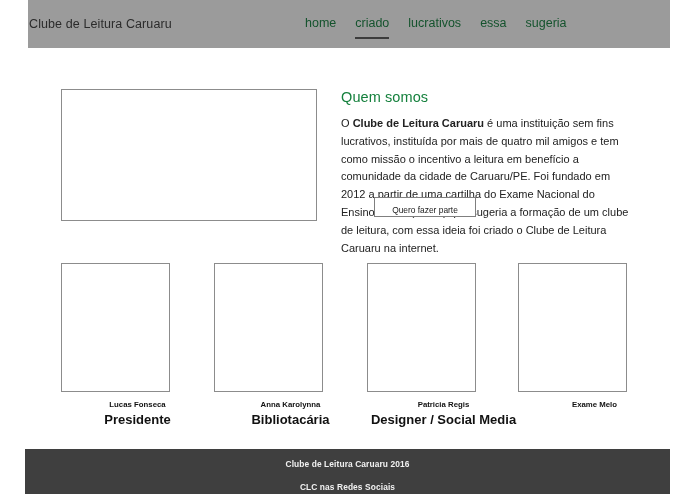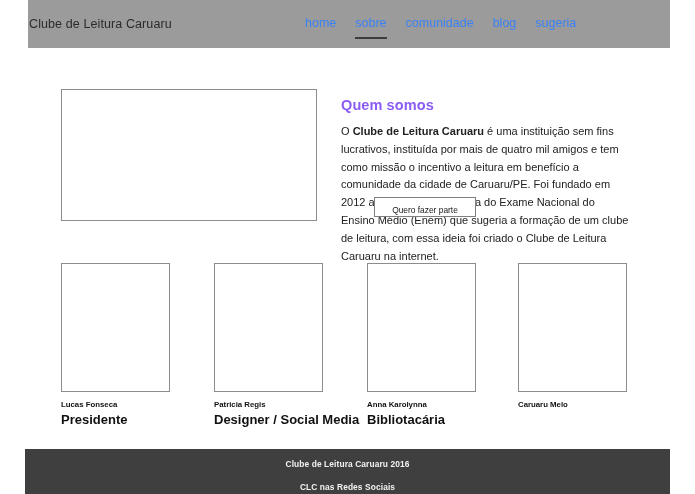--- a/index.html
+++ b/index.html
@@ -38,21 +38,21 @@
   .main-nav {
     position: absolute;
     left: 305px;
     top: 16px;
     display: flex;
     align-items: flex-start;
     gap: 19px;
   }
   .nav-item {
     font-size: 12.5px;
-    color: #3b82f6;
+    color: #14532d;
     white-space: nowrap;
     padding-bottom: 9px;
     cursor: pointer;
     position: relative;
   }
   .nav-item.active::after {
     content: "";
     position: absolute;
     left: 0;
     right: 0;
@@ -73,23 +73,23 @@
     box-sizing: border-box;
   }
   .about {
     position: absolute;
     left: 341px;
     top: 89px;
     width: 288px;
   }
   .about-title {
     font-size: 14.5px;
-    font-weight: bold;
-    color: #8b5cf6;
-    margin: 8px 0 10px 0;
+    font-weight: normal;
+    color: #15803d;
+    margin: 0 0 10px 0;
     letter-spacing: 0.1px;
   }
   .about-text {
     font-size: 11px;
     line-height: 1.62;
     color: #222222;
     margin: 0;
     text-align: left;
   }
   .about-text b { font-weight: bold; }
@@ -116,20 +116,21 @@
     position: absolute;
     left: 0;
     top: 263px;
     width: 695px;
     height: 160px;
   }
   .team-member {
     position: absolute;
     top: 0;
     width: 153px;
+    text-align: center;
   }
   .team-member:nth-child(1) { left: 61px; }
   .team-member:nth-child(2) { left: 214px; }
   .team-member:nth-child(3) { left: 367px; }
   .team-member:nth-child(4) { left: 518px; }
   .member-photo {
     width: 109px;
     height: 129px;
     background: #ffffff;
     border: 1px solid #8c8c8c;
@@ -189,54 +190,54 @@
 </style>
 </head>
 <body>
 
 <div class="site-header"></div>
 
 <div class="brand">Clube de Leitura Caruaru</div>
 
 <nav class="main-nav">
   <div class="nav-item">home</div>
-  <div class="nav-item active">sobre</div>
-  <div class="nav-item">comunidade</div>
-  <div class="nav-item">blog</div>
+  <div class="nav-item active">criado</div>
+  <div class="nav-item">lucrativos</div>
+  <div class="nav-item">essa</div>
   <div class="nav-item">sugeria</div>
 </nav>
 
 <div class="hero-image"></div>
 
 <section class="about">
   <h2 class="about-title">Quem somos</h2>
   <p class="about-text"><span>O </span><b>Clube de Leitura Caruaru</b><span> é uma instituição sem fins lucrativos, instituída por mais de quatro mil amigos e tem como missão o incentivo a leitura em benefício a comunidade da cidade de Caruaru/PE. Foi fundado em 2012 a partir de uma cartilha do Exame Nacional do Ensino Médio (Enem) que sugeria a formação de um clube de leitura, com essa ideia foi criado o Clube de Leitura Caruaru na internet.</span></p>
 </section>
 
 <button class="cta-button">Quero fazer parte</button>
 
 <div class="team">
   <div class="team-member">
     <div class="member-photo"></div>
     <div class="member-name">Lucas Fonseca</div>
     <div class="member-role">Presidente</div>
   </div>
   <div class="team-member">
     <div class="member-photo"></div>
+    <div class="member-name">Anna Karolynna</div>
+    <div class="member-role">Bibliotacária</div>
+  </div>
+  <div class="team-member">
+    <div class="member-photo"></div>
     <div class="member-name">Patricia Regis</div>
     <div class="member-role">Designer / Social Media</div>
   </div>
   <div class="team-member">
     <div class="member-photo"></div>
-    <div class="member-name">Anna Karolynna</div>
-    <div class="member-role">Bibliotacária</div>
-  </div>
-  <div class="team-member">
-    <div class="member-photo"></div>
-    <div class="member-name">Caruaru Melo</div>
+    <div class="member-name">Exame Melo</div>
   </div>
 </div>
 
 <footer class="site-footer">
   <div class="footer-copy">Clube de Leitura Caruaru 2016</div>
   <div class="footer-social-label">CLC nas Redes Sociais</div>
   <div class="social-icons">
     <span class="social-dot"></span>
     <span class="social-dot"></span>
     <span class="social-dot"></span>

